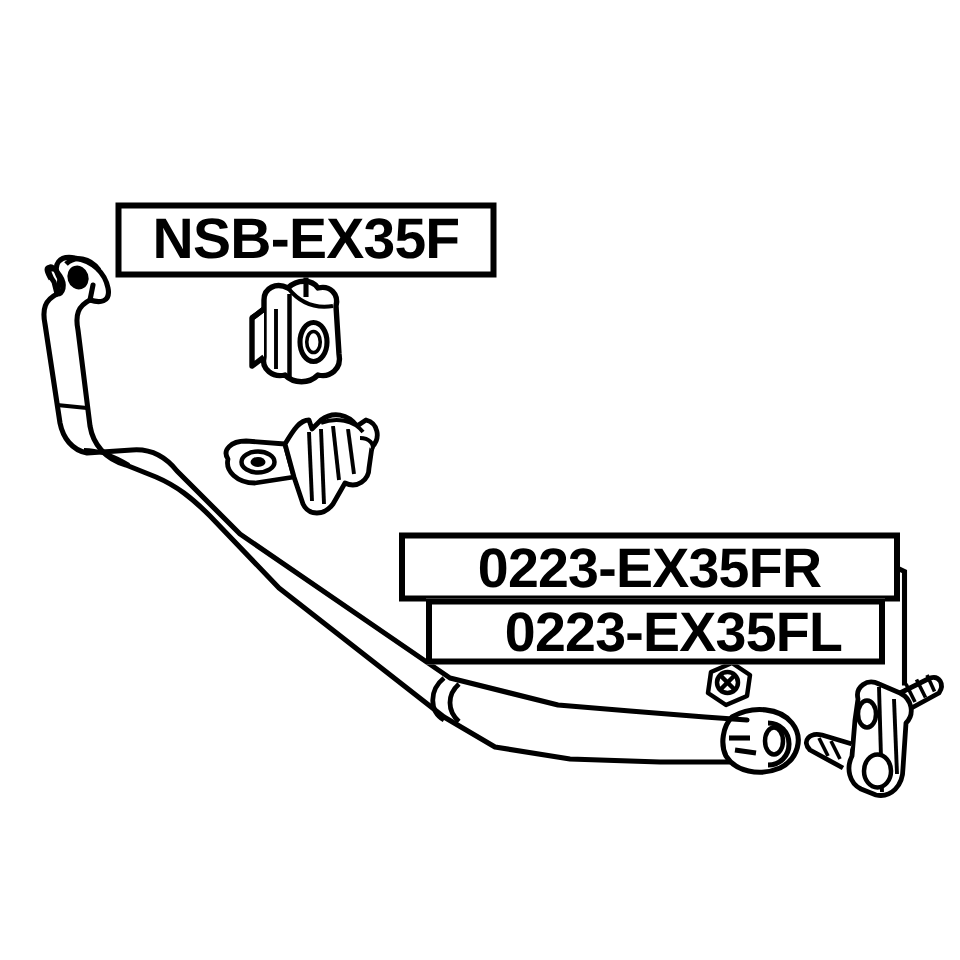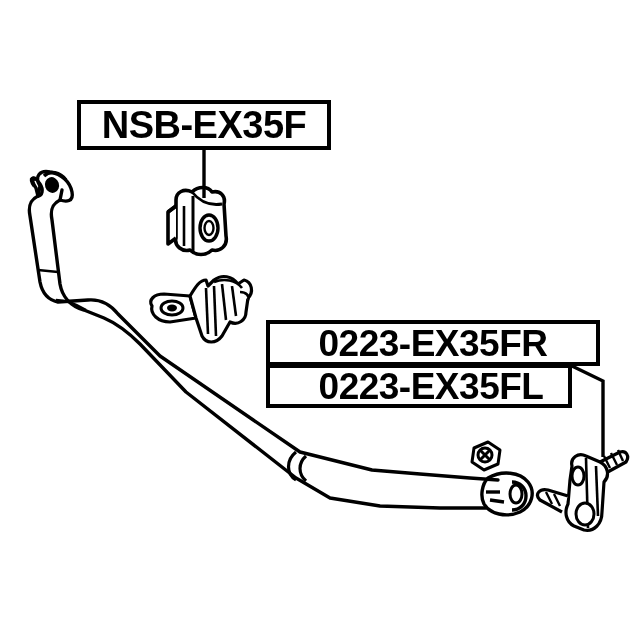--- a/index.html
+++ b/index.html
@@ -26,20 +26,21 @@
   }
   .callout-box {
     position: absolute;
     box-sizing: border-box;
     background: #ffffff;
     border: 4px solid #000000;
     display: flex;
     align-items: center;
     justify-content: center;
     z-index: 5;
+    margin-top: 35px;
   }
   .callout-label {
     font-family: "Liberation Sans", sans-serif;
     font-weight: bold;
     color: #000000;
     letter-spacing: -0.5px;
     white-space: nowrap;
     line-height: 1;
   }
   #callout-nsb {
@@ -51,21 +52,21 @@
   #callout-nsb .callout-label {
     font-size: 38px;
   }
   #callout-fr {
     left: 266px;
     top: 320px;
     width: 334px;
     height: 46px;
   }
   #callout-fl {
-    left: 266px;
+    left: 284px;
     top: 364px;
     width: 306px;
     height: 44px;
     padding-left: 24px;
   }
   #callout-fr .callout-label,
   #callout-fl .callout-label {
     font-size: 37px;
   }
 </style>

